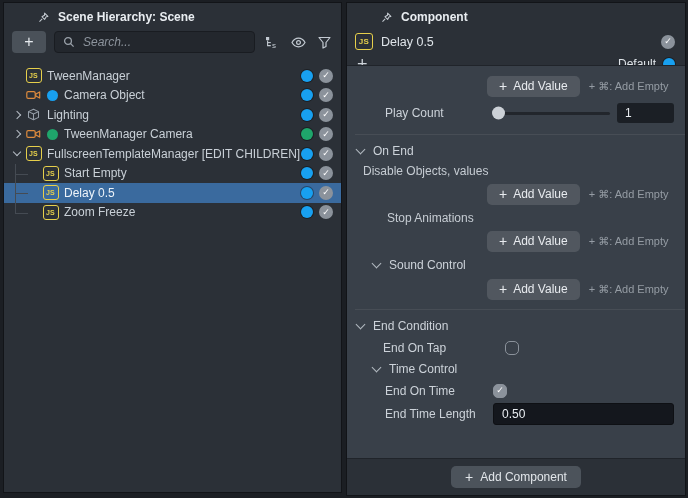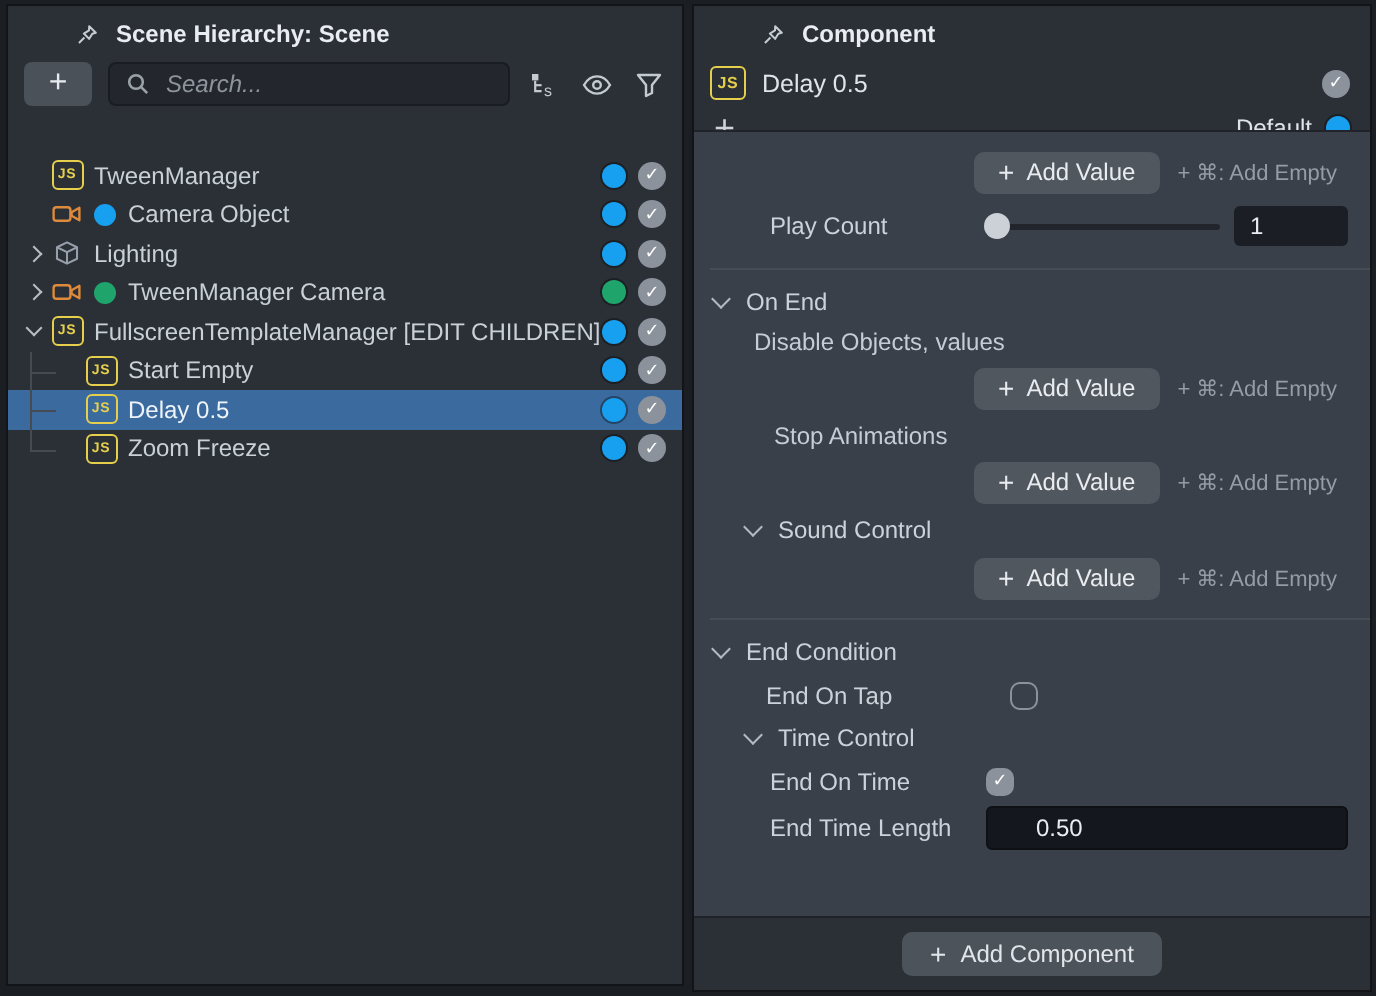--- a/index.html
+++ b/index.html
@@ -19,21 +19,21 @@
   .add-btn{width:34px;height:22px;flex:none;background:#4a5159;border-radius:4px;color:#e6eaee;
     font-size:16px;line-height:1;display:flex;align-items:center;justify-content:center;cursor:default;}
   .search{flex:1;height:22px;background:#23272d;border:1px solid #191c21;border-radius:4px;
     display:flex;align-items:center;gap:6px;padding:0 7px;box-sizing:border-box;}
   .search input{flex:1;min-width:0;background:transparent;border:none;outline:none;color:#cfd5db;
     font-size:12px;font-family:"Liberation Sans",sans-serif;}
   .search input::placeholder{color:#8d949d;font-style:italic;}
   .tb-icon{display:flex;align-items:center;justify-content:center;width:18px;height:18px;flex:none;}
 
   
-  .tree{margin-top:22px;}
+  .tree{margin-top:10px;}
   .h-row{height:19.5px;display:flex;align-items:center;padding:0 8px 0 6px;font-size:12px;color:#c9d0d7;position:relative;}
   .h-row.selected{background:#3a6a9e;color:#edf3f9;}
   .chev{width:15px;height:15px;flex:none;position:relative;}
   .chev.right::before{content:"";position:absolute;left:4px;top:4.5px;width:5px;height:5px;
     border-right:1.4px solid #b6bdc5;border-bottom:1.4px solid #b6bdc5;transform:rotate(-45deg);}
   .chev.down::before{content:"";position:absolute;left:4px;top:3px;width:5px;height:5px;
     border-right:1.4px solid #b6bdc5;border-bottom:1.4px solid #b6bdc5;transform:rotate(45deg);}
   .guide{width:32px;height:100%;position:relative;flex:none;}
   .guide.g-mid::before{content:"";position:absolute;left:5px;top:0;bottom:0;border-left:1px solid #454b53;}
   .guide.g-end::before{content:"";position:absolute;left:5px;top:0;height:55%;border-left:1px solid #454b53;}
@@ -71,31 +71,31 @@
   .frow.tall{height:30px;}
   .flabel{font-size:12px;color:#ccd2d9;flex:none;}
   .ind1 .flabel{margin-left:36px;width:122px;}
   .ind2 .flabel{margin-left:38px;width:108px;}
 
   .slider{flex:1;height:3px;background:#22262c;border-radius:2px;position:relative;margin-right:7px;}
   .thumb{position:absolute;left:-1px;top:50%;transform:translateY(-50%);width:13px;height:13px;border-radius:50%;background:#ccd1d7;}
   .valbox{width:41px;height:20px;background:#1b1f25;border-radius:3px;color:#e9edf1;font-size:12px;
     display:flex;align-items:center;padding:0 8px;flex:none;}
   .wide-input{flex:1;height:20px;background:#14171d;border:1px solid #0e1014;border-radius:3px;color:#e9edf1;
-    font-size:12px;display:flex;align-items:center;padding:0 24px;}
+    font-size:12px;display:flex;align-items:center;padding:0 8px;}
 
   .divider{border:none;border-top:1px solid #474d55;margin:6px 0 6px 8px;}
 
   .sec{display:flex;align-items:center;height:20px;font-size:12px;color:#ccd2d9;}
   .sec.lvl1{padding-left:10px;}
   .sec.lvl2{padding-left:26px;}
   .cv{display:inline-block;width:6px;height:6px;border-right:1.4px solid #b2b9c1;border-bottom:1.4px solid #b2b9c1;
     transform:rotate(45deg);margin-right:9px;margin-top:-4px;flex:none;}
   .sub{height:19px;display:flex;align-items:center;font-size:12px;color:#c6ccd3;}
-  .sub.lvl1{padding-left:30px;}
+  .sub.lvl1{padding-left:16px;}
   .sub.lvl2{padding-left:40px;}
 
   .ck{width:14px;height:14px;border-radius:5px;flex:none;display:flex;align-items:center;justify-content:center;
     font-size:9px;line-height:1;color:#fff;border:1.5px solid #8b929b;background:transparent;box-sizing:border-box;}
   .ck.checked{background:#8b929b;border-color:#8b929b;}
 
   .footer{position:absolute;left:0;right:0;bottom:0;height:36px;background:#2b3037;
     display:flex;align-items:center;justify-content:center;border-top:1px solid #20242a;}
   .ac-btn{height:22px;padding:0 14px;background:#4c535b;border-radius:5px;color:#e2e6ea;font-size:12px;
     display:inline-flex;align-items:center;gap:7px;}

